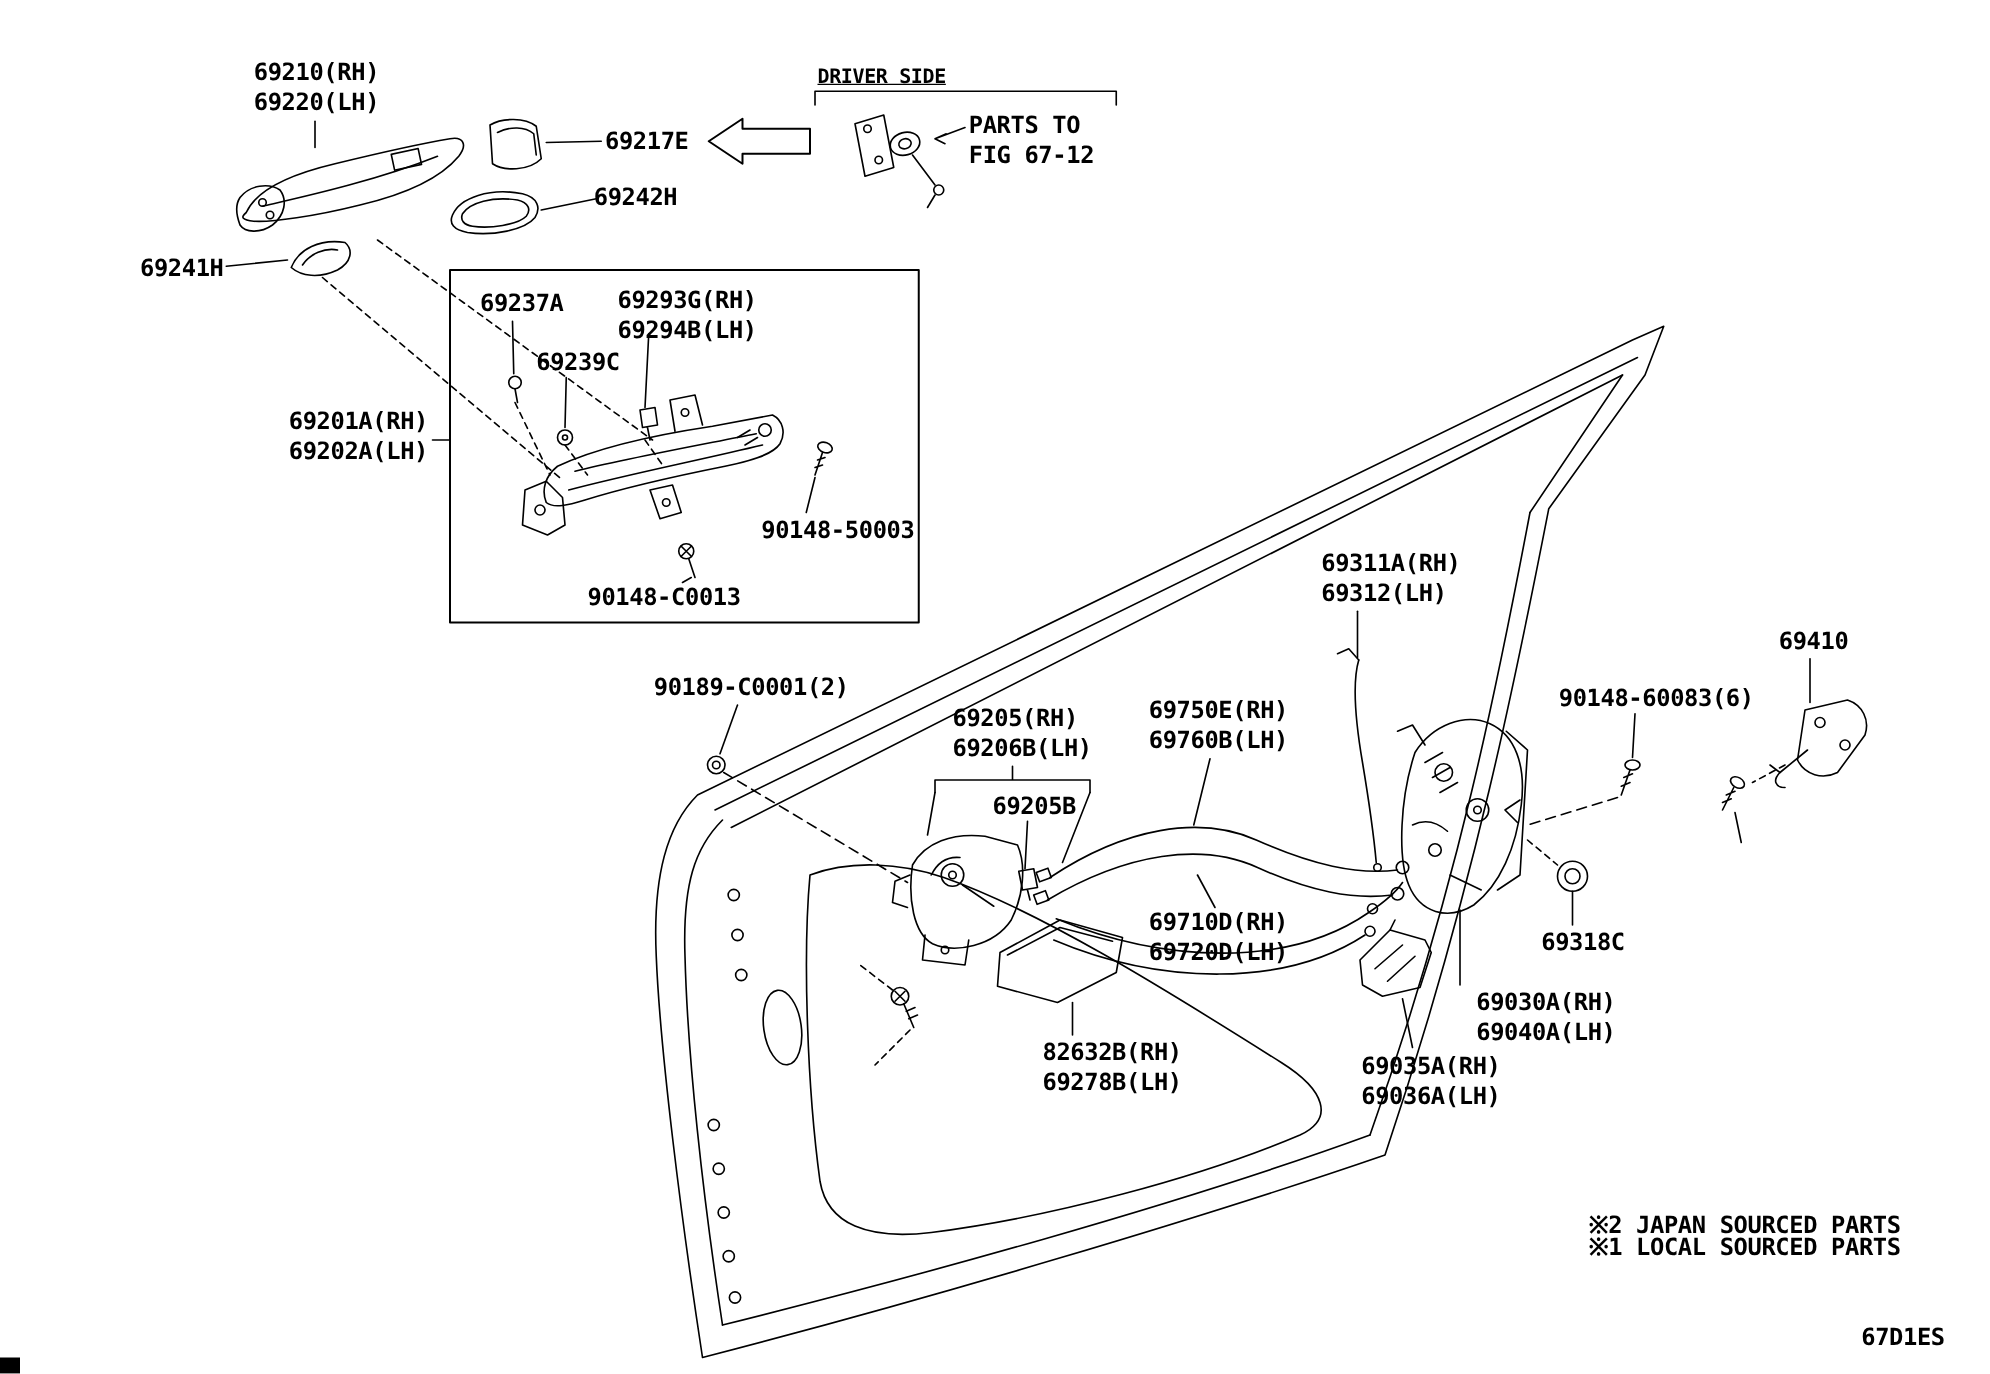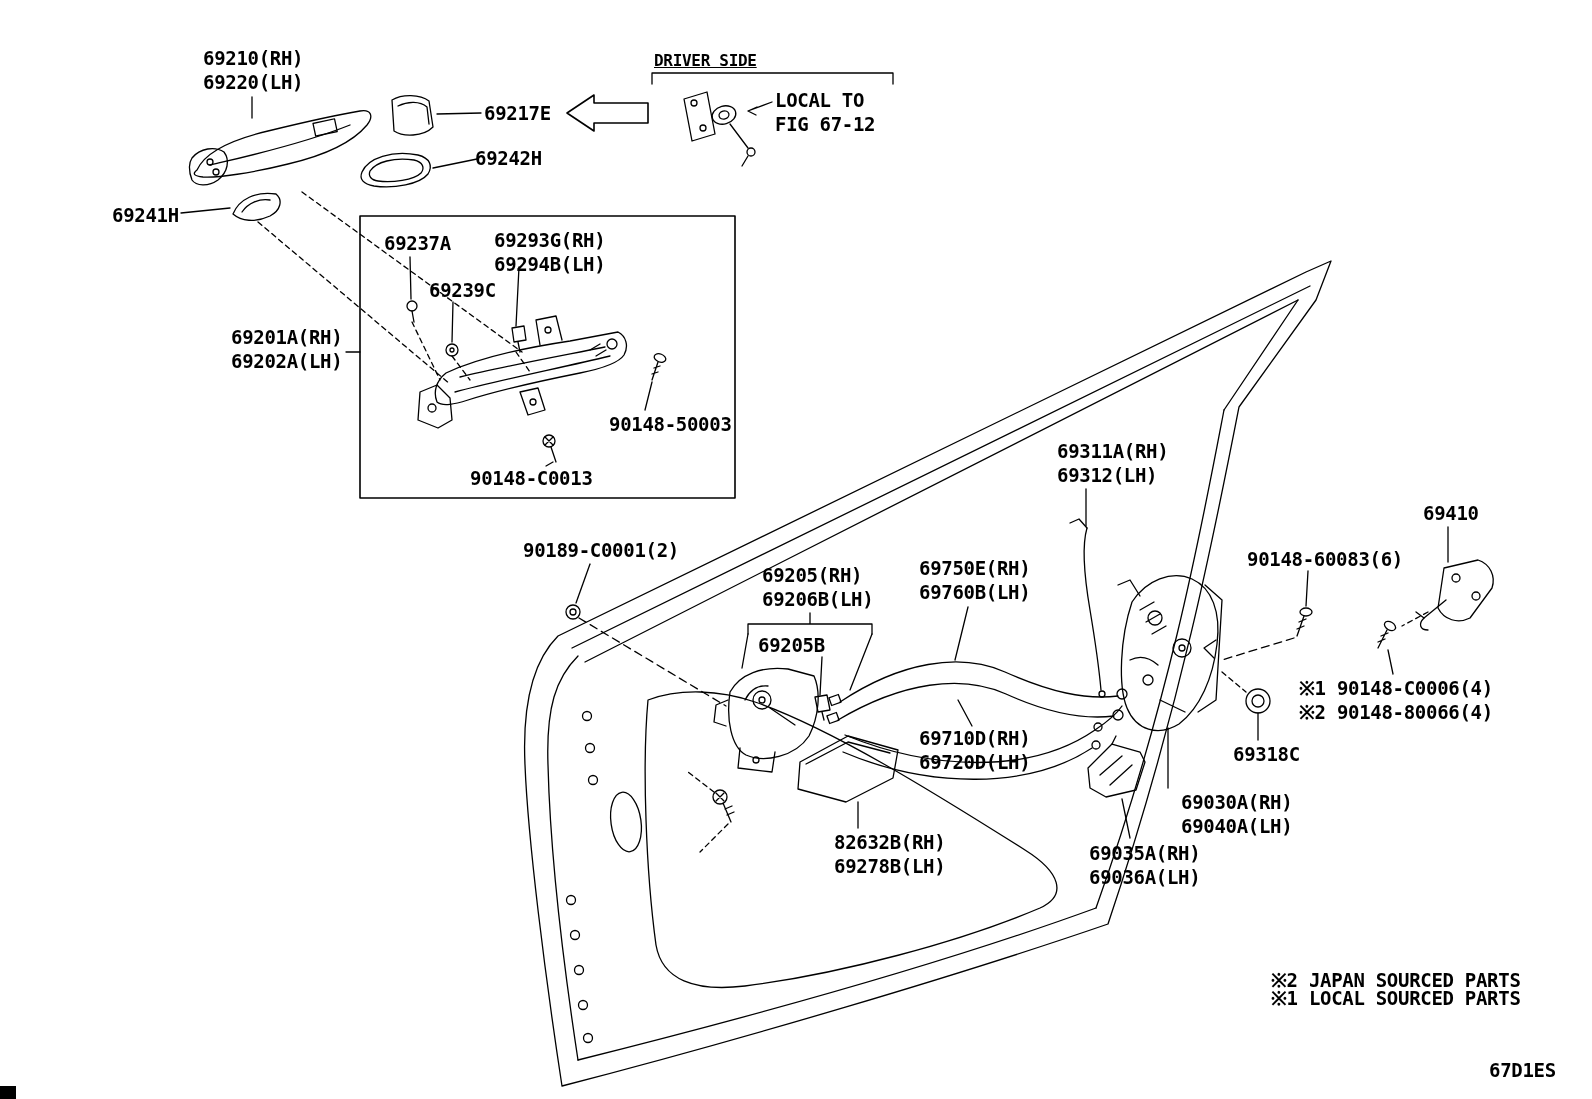--- a/index.html
+++ b/index.html
@@ -243,21 +243,21 @@
   <div class="lbl" style="left:203px;top:46px">
     <div>69210(RH)</div>
     <div>69220(LH)</div>
   </div>
   <div class="lbl" style="left:484px;top:101px">69217E</div>
   <div class="lbl" style="left:475px;top:146px">69242H</div>
   <div class="lbl" style="left:112px;top:203px">69241H</div>
 
   <div class="lbl small" style="left:654px;top:51px">DRIVER SIDE</div>
   <div class="lbl" style="left:775px;top:88px">
-    <div>LOCAL TO</div>
+    <div>PARTS TO</div>
     <div>FIG 67-12</div>
   </div>
 
   <div class="lbl" style="left:384px;top:231px">69237A</div>
   <div class="lbl" style="left:494px;top:228px">
     <div>69293G(RH)</div>
     <div>69294B(LH)</div>
   </div>
   <div class="lbl" style="left:429px;top:278px">69239C</div>
   <div class="lbl" style="left:231px;top:325px">
@@ -265,35 +265,31 @@
     <div>69202A(LH)</div>
   </div>
   <div class="lbl" style="left:609px;top:412px">90148-50003</div>
   <div class="lbl" style="left:470px;top:466px">90148-C0013</div>
 
   <div class="lbl" style="left:523px;top:538px">90189-C0001(2)</div>
   <div class="lbl" style="left:762px;top:563px">
     <div>69205(RH)</div>
     <div>69206B(LH)</div>
   </div>
-  <div class="lbl" style="left:758px;top:633px">69205B</div>
+  <div class="lbl" style="left:794px;top:633px">69205B</div>
   <div class="lbl" style="left:919px;top:556px">
     <div>69750E(RH)</div>
     <div>69760B(LH)</div>
   </div>
   <div class="lbl" style="left:1057px;top:439px">
     <div>69311A(RH)</div>
     <div>69312(LH)</div>
   </div>
   <div class="lbl" style="left:1423px;top:501px">69410</div>
   <div class="lbl" style="left:1247px;top:547px">90148-60083(6)</div>
-  <div class="lbl" style="left:1299px;top:676px">
-    <div>※1 90148-C0006(4)</div>
-    <div>※2 90148-80066(4)</div>
-  </div>
   <div class="lbl" style="left:1233px;top:742px">69318C</div>
   <div class="lbl" style="left:919px;top:726px">
     <div>69710D(RH)</div>
     <div>69720D(LH)</div>
   </div>
   <div class="lbl" style="left:1181px;top:790px">
     <div>69030A(RH)</div>
     <div>69040A(LH)</div>
   </div>
   <div class="lbl" style="left:1089px;top:841px">

